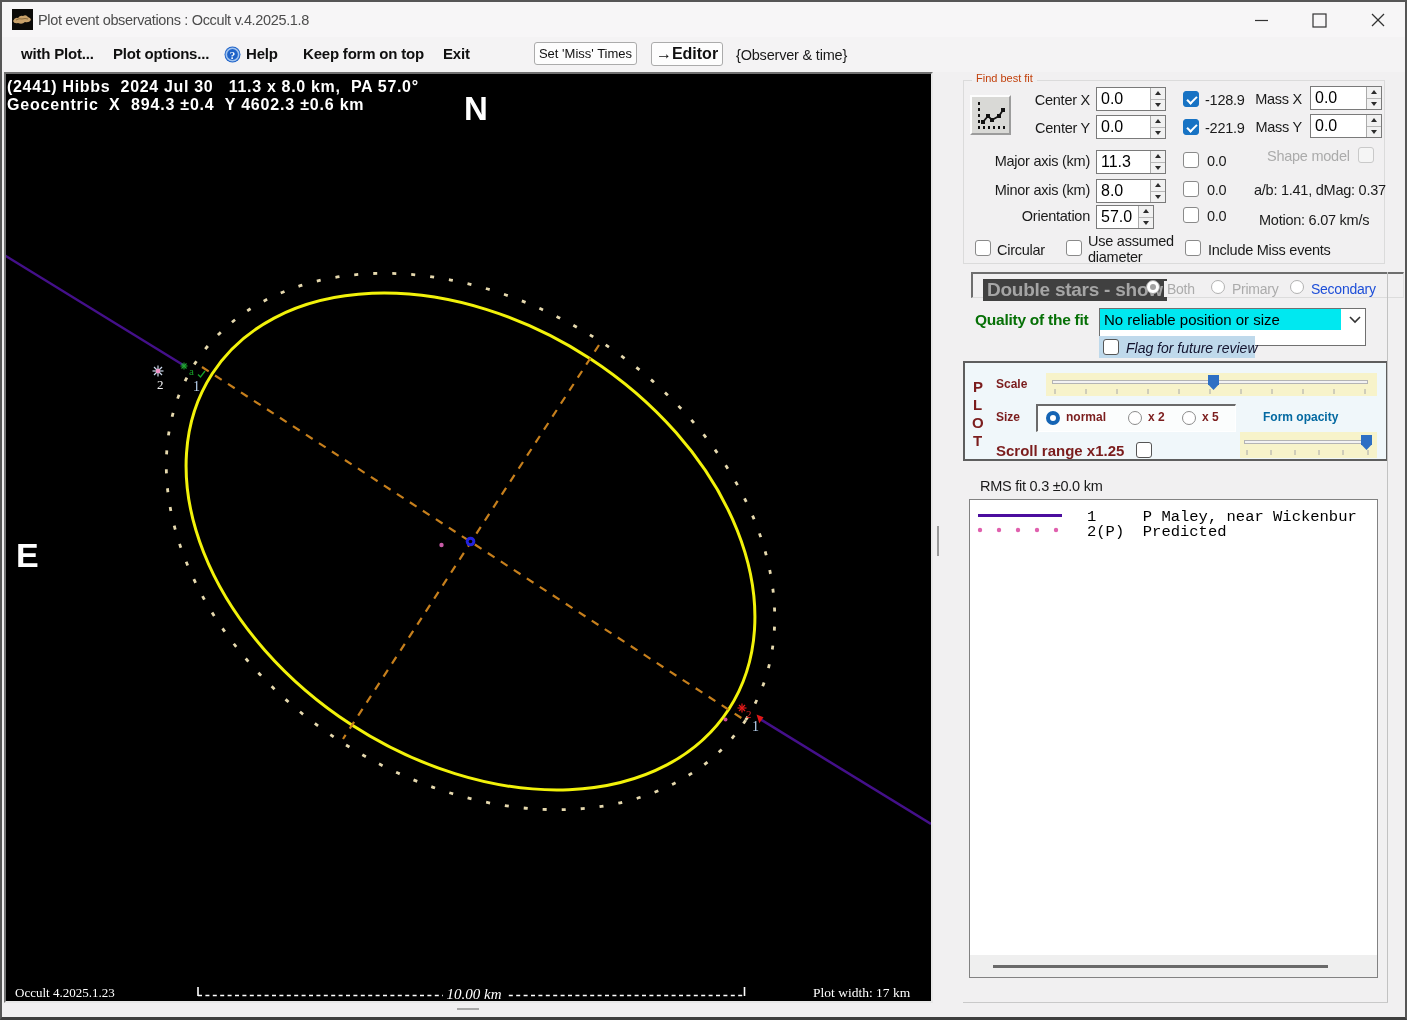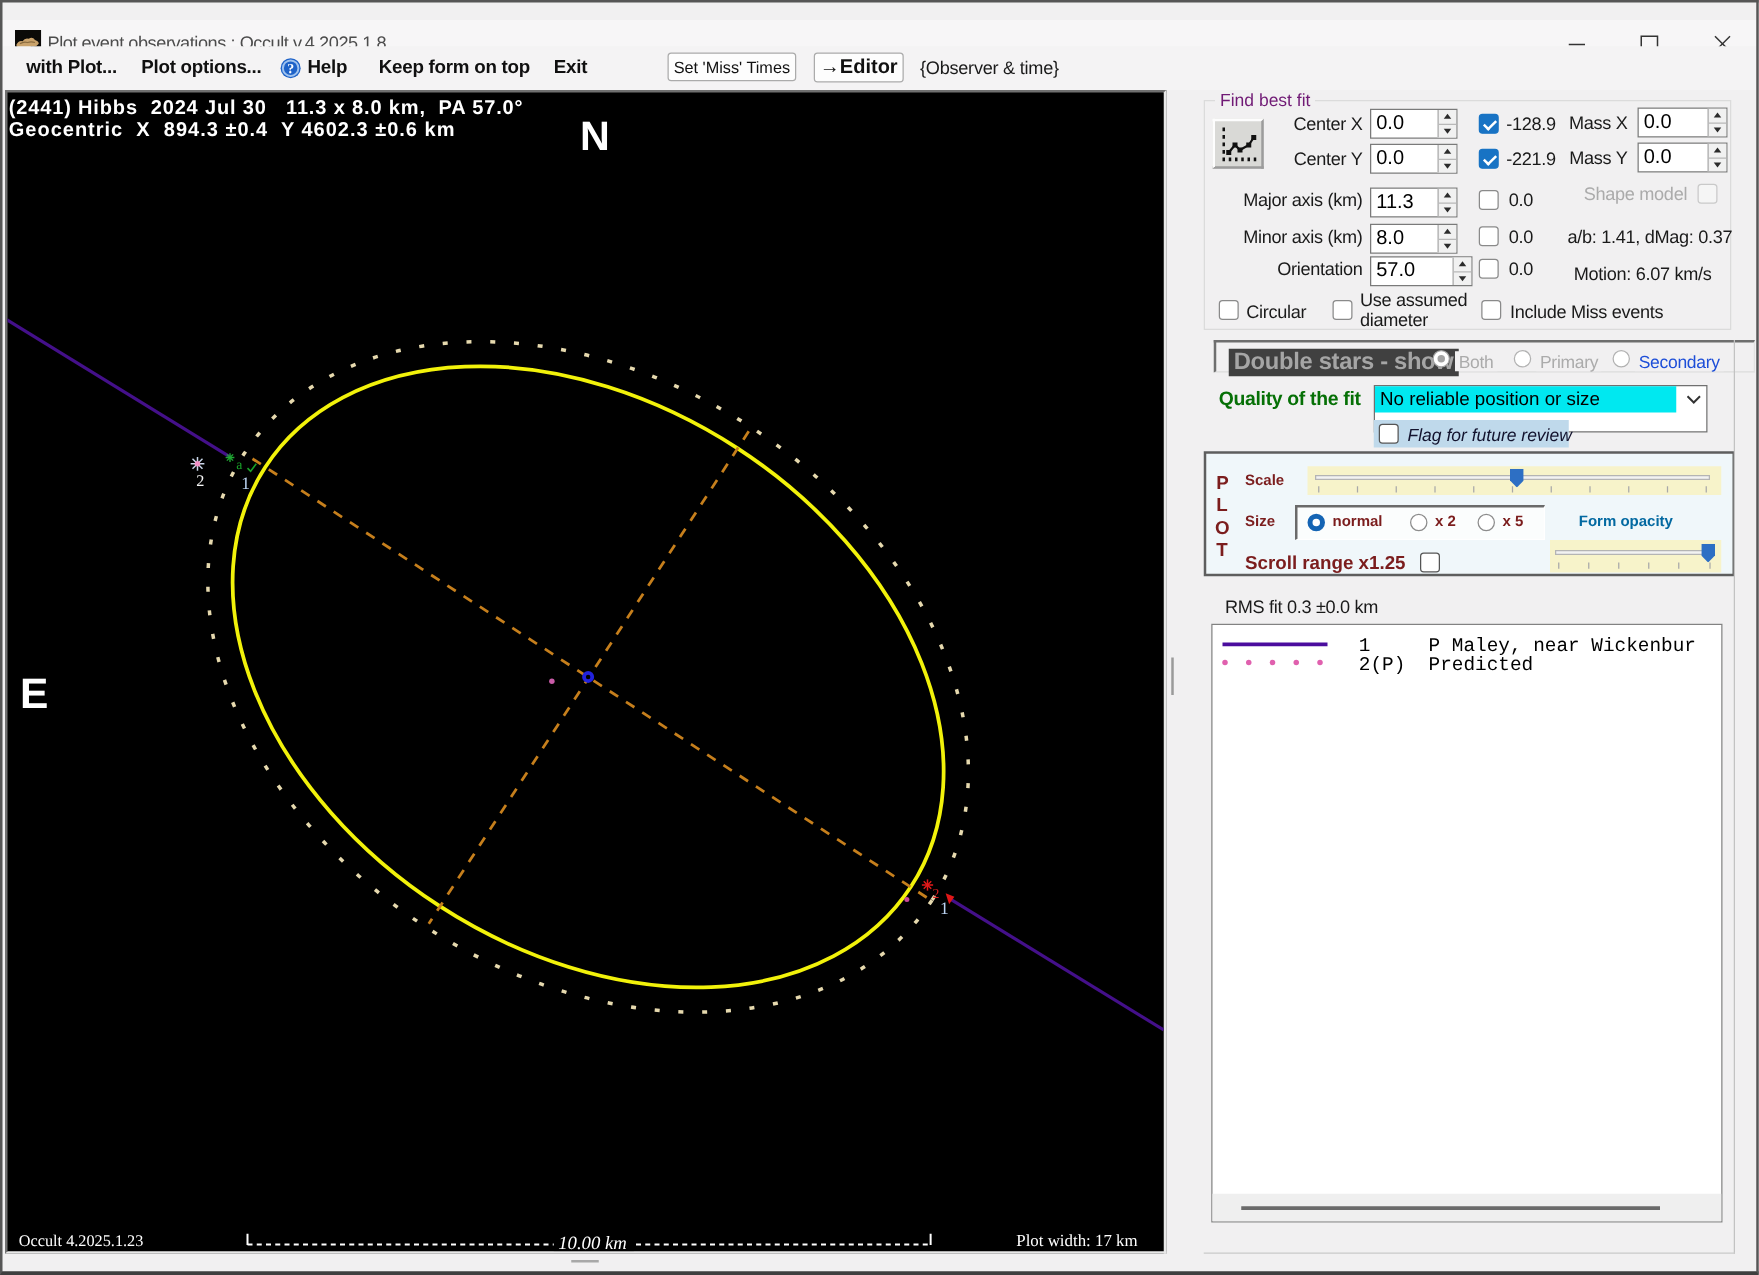--- a/index.html
+++ b/index.html
@@ -1,21 +1,21 @@
 <!DOCTYPE html>
 <html><head>
 <meta charset="utf-8">
 <style>
 * { margin:0; padding:0; box-sizing:border-box; }
 html,body { width:1407px; height:1020px; overflow:hidden; }
 body { position:relative; background:#F1F0F1; font-family:"Liberation Sans", sans-serif; }
 .abs { position:absolute; }
 .win-border { position:absolute; left:0; top:0; width:1407px; height:1020px; border:2px solid #565656; border-bottom:3px solid #3F3F3F; pointer-events:none; z-index:50; }
 
-#titlebar { position:absolute; left:1px; top:16px; width:1405px; height:36px; background:#F7F6F7; }
+#titlebar { position:absolute; left:1px; top:1px; width:1405px; height:36px; background:#F7F6F7; }
 #titletext { position:absolute; left:37px; top:11px; font-size:14.5px; letter-spacing:-0.35px; color:#4C4C4C; }
 
 #menubar { position:absolute; left:1px; top:37px; width:1405px; height:35px; background:#F4F3F4; }
 .menuitem { position:absolute; top:45px; font-size:15px; letter-spacing:-0.2px; font-weight:bold; color:#101010; }
 .btn { position:absolute; background:#FDFDFD; border:1px solid #ABABAB; border-radius:3px; text-align:center; color:#111; }
 
 #plot { position:absolute; left:4px; top:72px; width:929px; height:931px; background:#000; border-top:2px solid #707070; border-left:2px solid #707070; border-right:2px solid #E8E8E8; border-bottom:2px solid #E8E8E8; }
 .ptext { position:absolute; color:#FFF; font-weight:bold; white-space:pre; }
 
 .lbl { position:absolute; font-size:14.5px; letter-spacing:-0.25px; color:#1A1A1A; white-space:nowrap; }
@@ -28,21 +28,21 @@
 .cb { position:absolute; width:16px; height:16px; background:#FFF; border:1px solid #8A8A8A; border-radius:3px; }
 .cb.checked { background:#1873C4; border-color:#1873C4; }
 .cb.checked:after { content:""; position:absolute; left:3px; top:3.5px; width:8px; height:4px; border-left:2px solid #FFF; border-bottom:2px solid #FFF; transform:rotate(-45deg); }
 .cb.disabled { border-color:#C9C9C9; background:#F5F5F5; }
 .radio { position:absolute; width:14px; height:14px; border-radius:50%; background:#FFF; border:1px solid #8C8C8C; }
 .radio.sel { border:4.5px solid #1464B4; }
 .radio.dis { border-color:#B2B2B2; }
 .radio.seldis { border:1.5px solid #A2A2A2; }
 .radio.seldis:after { content:""; position:absolute; left:2.5px; top:2.5px; width:6px; height:6px; border-radius:50%; background:#A2A2A2; }
 .group { position:absolute; border:1px solid #DBDBDB; }
-.group > span { position:absolute; left:8px; top:-9px; background:#F1F0F1; padding:0 4px; font-size:14px; color:#701a75; }
+.group > span { position:absolute; left:8px; top:-9px; background:#F1F0F1; padding:0 4px; font-size:11px; color:#c2410c; }
 .maroon { position:absolute; color:#7B1D1D; font-weight:bold; font-size:12px; white-space:nowrap; }
 .slider-area { position:absolute; background:#F7F3CA; }
 .slider-track { position:absolute; height:4px; background:#F2F2F2; border:1px solid #B4B4B4; }
 .thumb { position:absolute; width:11px; height:15px; background:#2D6FC4; clip-path:polygon(0 0,100% 0,100% 62%,50% 100%,0 62%); }
 .mono { font-family:"Liberation Mono", monospace; }
 </style>
 </head>
 <body>
 <div class="win-border"></div>
 
@@ -189,21 +189,21 @@
     <span class="btns">
       <i></i>
     </span>
   </div>
 <div class="spin" style="left:1096px;top:179px;width:70px">
     <span class="val">8.0</span>
     <span class="btns">
       <i></i>
     </span>
   </div>
-<div class="spin" style="left:1096px;top:205px;width:82px">
+<div class="spin" style="left:1096px;top:205px;width:58px">
     <span class="val">57.0</span>
     <span class="btns">
       <i></i>
     </span>
   </div>
 <div class="cb checked" style="left:1183px;top:91px"></div>
 <div class="cb checked" style="left:1183px;top:119px"></div>
 <div class="cb" style="left:1183px;top:152px"></div>
 <div class="cb" style="left:1183px;top:181px"></div>
 <div class="cb" style="left:1183px;top:207px"></div>

